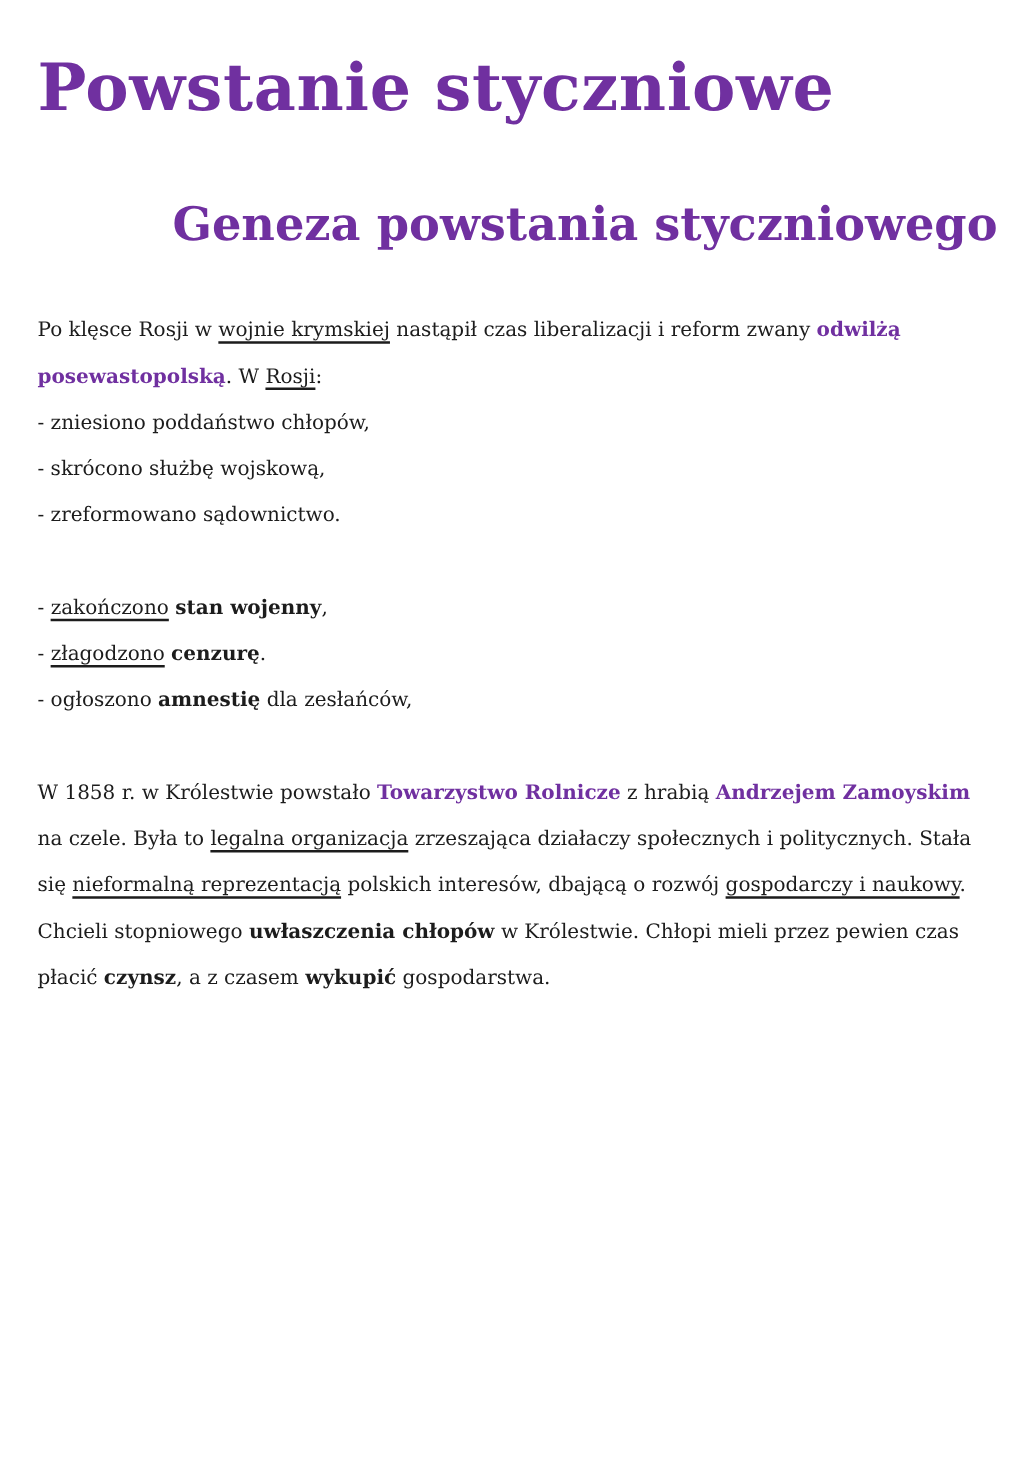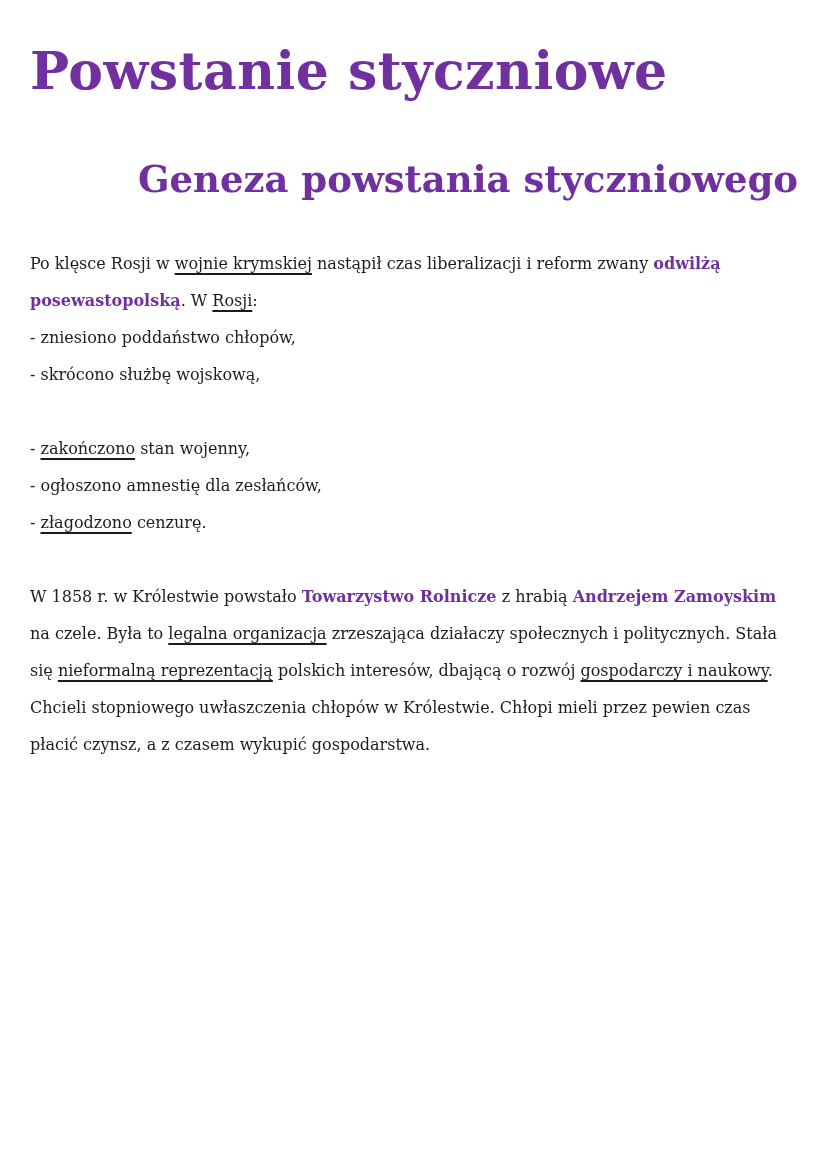--- a/index.html
+++ b/index.html
@@ -40,39 +40,40 @@
   .spacer {
     height: 37px;
   }
   .r-n { }
   .r-u {
     text-decoration: underline;
     text-underline-offset: 4px;
     text-decoration-thickness: 1.5px;
   }
   .r-b {
-    font-weight: normal;
+    font-weight: bold;
   }
   .r-bp {
     font-weight: bold;
     color: var(--accent, #7030a0);
   }
 </style>
 </head>
 <body>
 
 <div class="page" style="color: rgb(28, 28, 28); background: rgb(255, 255, 255);">
   <h1 class="title">Powstanie styczniowe</h1>
 
   <h2 class="heading">Geneza powstania styczniowego</h2>
 
   <div class="content" id="content">
       <p class="para"><span class="r-n">Po klęsce Rosji w </span><span class="r-u">wojnie krymskiej</span><span class="r-n"> nastąpił czas liberalizacji i reform zwany </span><span class="r-bp">odwilżą posewastopolską</span><span class="r-n">. W </span><span class="r-u">Rosji</span><span class="r-n">:</span></p>
       <p class="para"><span class="r-n">- zniesiono poddaństwo chłopów,</span></p>
       <p class="para"><span class="r-n">- skrócono służbę wojskową,</span></p>
+      <p class="para"><span class="r-n">- zreformowano sądownictwo.</span></p>
       <div class="spacer"></div>
       <p class="para"><span class="r-n">- </span><span class="r-u">zakończono</span><span class="r-n"> </span><span class="r-b">stan wojenny</span><span class="r-n">,</span></p>
+      <p class="para"><span class="r-n">- </span><span class="r-u">złagodzono</span><span class="r-n"> </span><span class="r-b">cenzurę</span><span class="r-n">.</span></p>
       <p class="para"><span class="r-n">- ogłoszono </span><span class="r-b">amnestię</span><span class="r-n"> dla zesłańców,</span></p>
-      <p class="para"><span class="r-n">- </span><span class="r-u">złagodzono</span><span class="r-n"> </span><span class="r-b">cenzurę</span><span class="r-n">.</span></p>
       <div class="spacer"></div>
       <p class="para"><span class="r-n">W 1858 r. w Królestwie powstało </span><span class="r-bp">Towarzystwo Rolnicze</span><span class="r-n"> z hrabią </span><span class="r-bp">Andrzejem Zamoyskim</span><span class="r-n"> na czele. Była to </span><span class="r-u">legalna organizacja</span><span class="r-n"> zrzeszająca działaczy społecznych i politycznych. Stała się </span><span class="r-u">nieformalną reprezentacją</span><span class="r-n"> polskich interesów, dbającą o rozwój </span><span class="r-u">gospodarczy i naukowy</span><span class="r-n">. Chcieli stopniowego </span><span class="r-b">uwłaszczenia chłopów</span><span class="r-n"> w Królestwie. Chłopi mieli przez pewien czas płacić </span><span class="r-b">czynsz</span><span class="r-n">, a z czasem </span><span class="r-b">wykupić</span><span class="r-n"> gospodarstwa.</span></p>
     </div>
 </div>
 
 </body></html>

